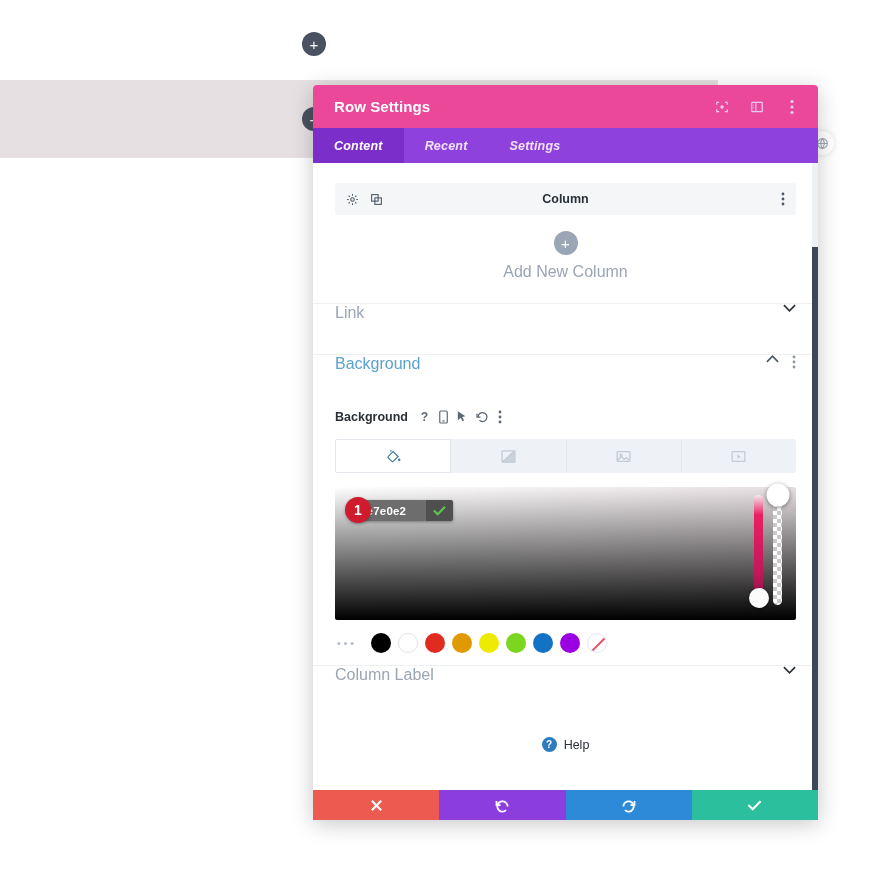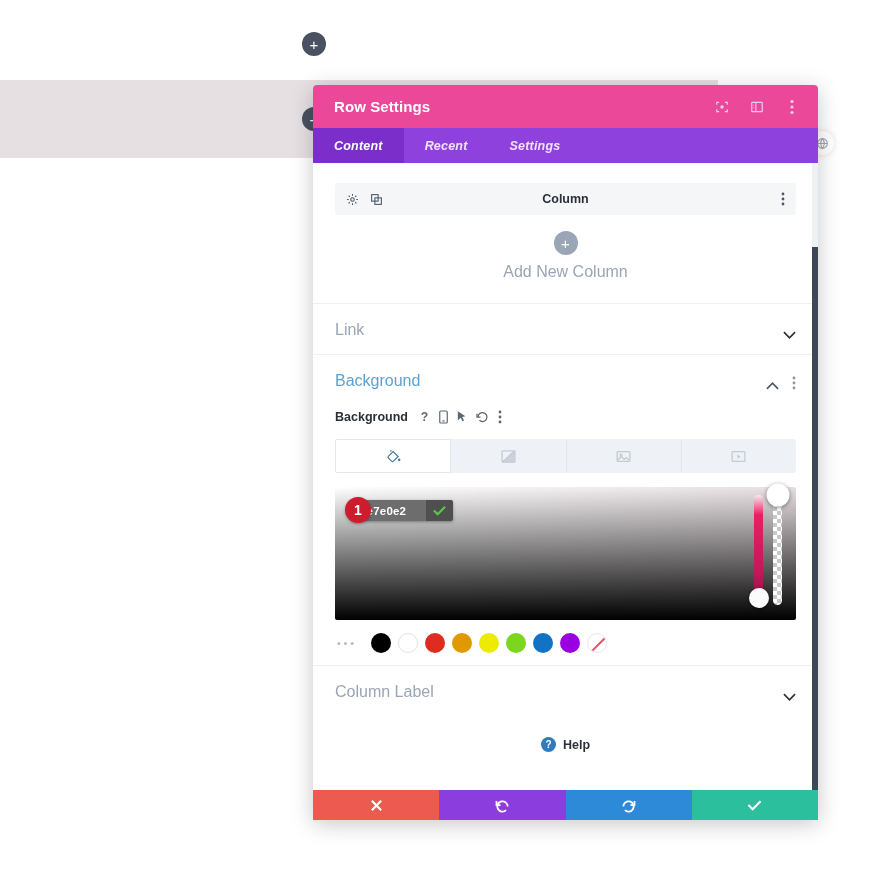--- a/index.html
+++ b/index.html
@@ -87,21 +87,21 @@
   }
   .add-column-circle {
     width: 24px; height: 24px; border-radius: 50%; background: #9aa5b5;
     color: #fff; display: flex; align-items: center; justify-content: center;
     font-size: 15px; line-height: 1; cursor: pointer;
   }
   .add-column-label { margin-top: 8px; font-size: 16px; color: #9aa5b5; }
 
   
   .toggle-row {
-    height: 51px; display: flex; align-items: flex-end; padding: 15px 22px;
+    height: 51px; display: flex; align-items: flex-start; padding: 0 22px;
     border-top: 1px solid #eef0f3; cursor: pointer;
   }
   .toggle-row .t-label { flex: 1; font-size: 16px; color: #9aa5b5; }
   .toggle-row.open .t-label { color: #5ba3cf; }
   .toggle-row .chev { color: #2b3038; display: flex; }
   .toggle-row.open .chev { color: #4c5866; }
   .toggle-row .kebab { color: #8b95a3; margin-left: 13px; display: flex; }
 
   
   .bg-block { padding: 0 22px 12px 22px; }
@@ -183,21 +183,21 @@
 
   
   .help-row {
     display: flex; align-items: center; justify-content: center; gap: 7px;
     padding: 21px 0 0 0; cursor: pointer;
   }
   .help-icon {
     width: 15px; height: 15px; border-radius: 50%; background: #2f7bbf; color: #fff;
     font-size: 10px; font-weight: bold; display: flex; align-items: center; justify-content: center;
   }
-  .help-text { font-size: 12.5px; font-weight: bold; color: #2b3038; }
+  .help-text { font-size: 12.5px; font-weight: normal; color: #2b3038; }
 
   
   .modal-footer { height: 30px; display: flex; flex: 0 0 auto; }
   .fbtn { flex: 1; display: flex; align-items: center; justify-content: center; cursor: pointer; color: #fff; }
   .fbtn.cancel { background: #ec5a50; }
   .fbtn.undo   { background: #8b3ddd; }
   .fbtn.redo   { background: #2d8ad8; }
   .fbtn.save   { background: #2cbf9d; }
 </style>
 </head>

